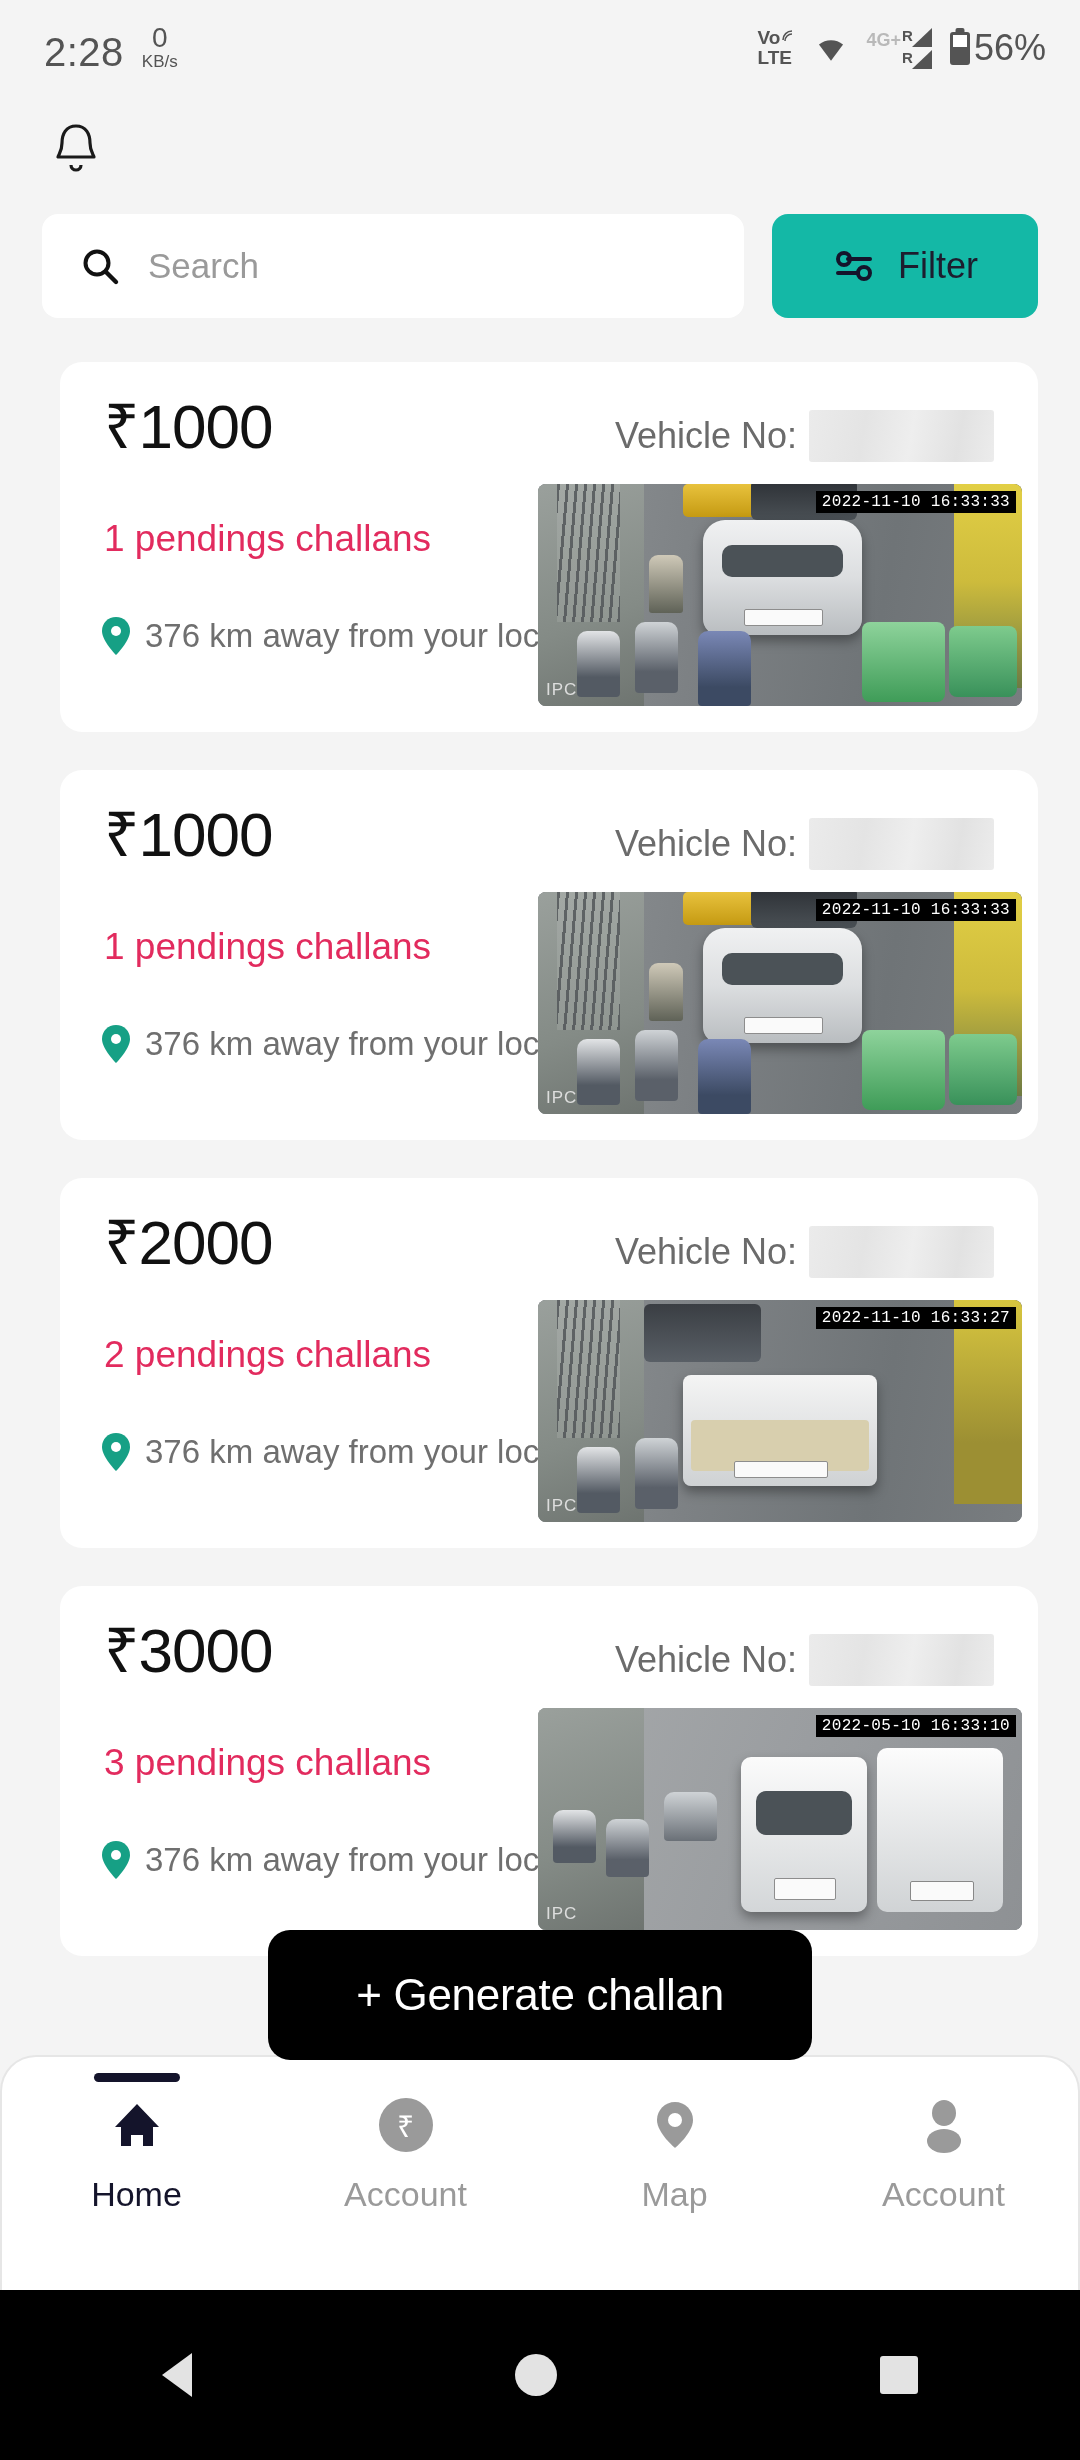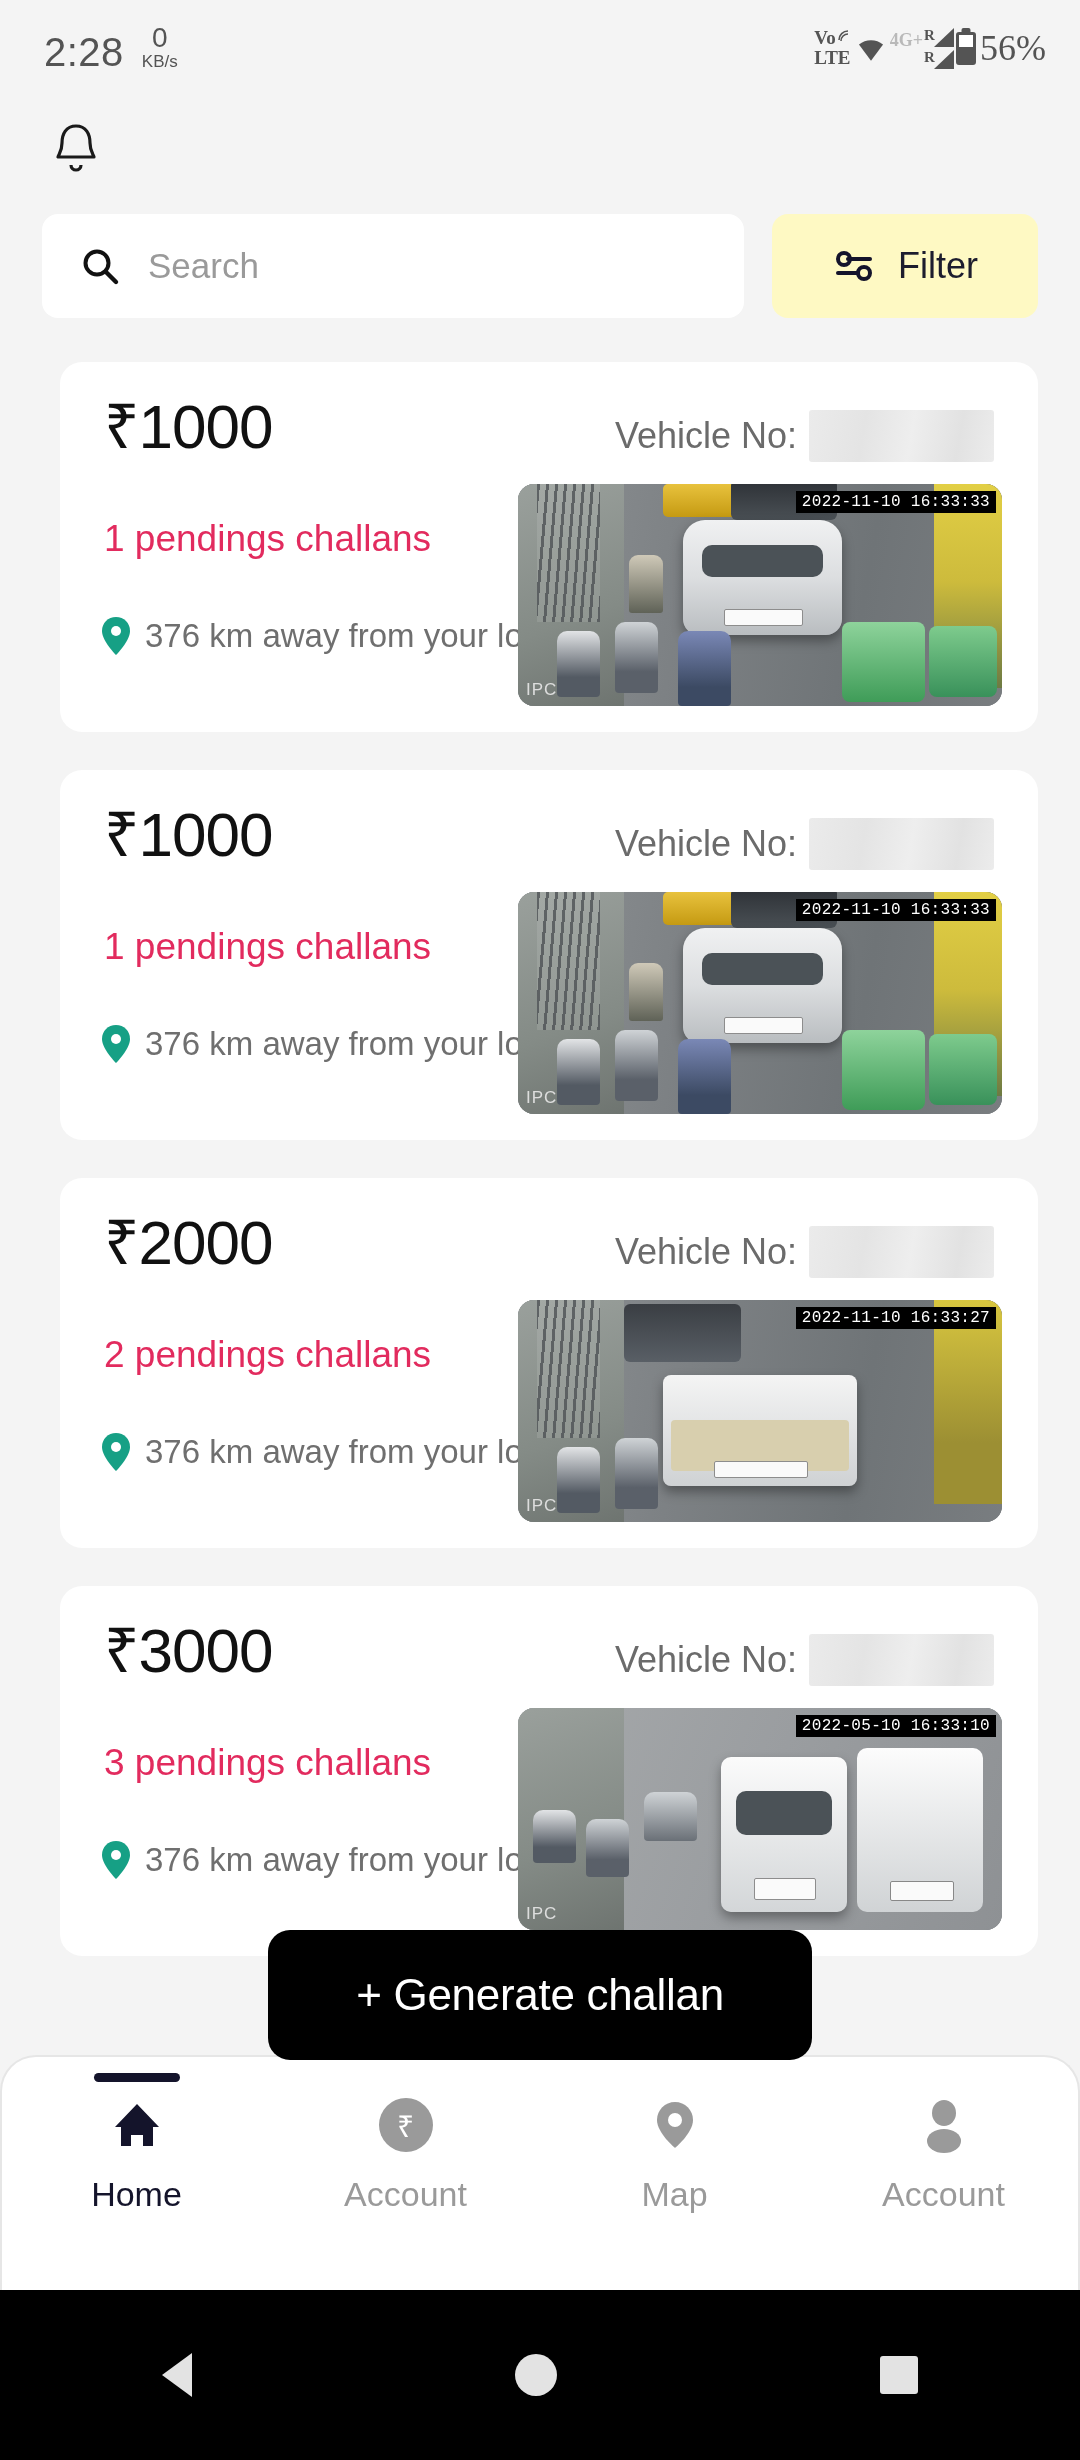--- a/index.html
+++ b/index.html
@@ -19,21 +19,21 @@
     justify-content:space-between;
     padding:0 34px 0 44px;
     background:#f4f4f4;
     color:#5d5d5d;
   }
   .sb-left { display:flex; align-items:flex-end; gap:18px; }
   .sb-time { font-size:40px; letter-spacing:0.5px; color:#545454; line-height:1; }
   .sb-rate { display:flex; flex-direction:column; align-items:center; line-height:1; padding-bottom:2px; }
   .sb-rate-num { font-size:28px; color:#545454; }
   .sb-rate-unit { font-size:17px; color:#545454; margin-top:1px; }
-  .sb-right { display:flex; align-items:center; gap:2px;font-family:Liberation Serif, serif; }
+  .sb-right { display:flex; align-items:center; gap:18px; }
   .volte { display:flex; flex-direction:column; line-height:1.05; font-size:19px; color:#545454; font-weight:600; position:relative; }
   .volte .vo { display:flex; align-items:flex-start; }
   .wifi-ico { width:34px; height:34px; }
   .net-g { display:flex; align-items:flex-start; gap:1px; }
   .net-label { font-size:18px; color:#b9b9b9; font-weight:600; line-height:1; margin-top:3px; }
   .bars-stack { display:flex; flex-direction:column; gap:3px; }
   .bar-r { position:relative; width:30px; height:19px; }
   .bar-r .rl { position:absolute; left:0; top:-1px; font-size:15px; color:#545454; font-weight:600; }
   .bar-tri { position:absolute; right:0; bottom:0; width:0; height:0;
     border-left:20px solid transparent; border-bottom:19px solid #545454; }
@@ -62,21 +62,21 @@
     padding:14px 42px 0 42px;
     background:#f4f4f4;
   }
   .searchbox {
     flex:1; height:104px; background:#ffffff; border-radius:16px;
     display:flex; align-items:center; gap:26px; padding:0 36px;
   }
   .search-ico { width:44px; height:44px; flex:none; }
   .search-ph { font-size:35px; color:#9a9a9a; }
   .filterbox {
-    width:266px; height:104px; background:#fef9c3; border-radius:16px;
+    width:266px; height:104px; background:#14b8a6; border-radius:16px;
     display:flex; align-items:center; justify-content:center; gap:22px;
   }
   .filter-ico { width:44px; height:44px; }
   .filter-label { font-size:36px; color:#1d1d2e; }
 
   
   .list { padding:44px 42px 0 60px; display:flex; flex-direction:column; gap:38px; }
   .card {
     background:#ffffff; border-radius:22px; position:relative;
     height:370px; padding:34px 0 0 0; overflow:hidden;
@@ -87,22 +87,22 @@
   .veh-label { font-size:36px; color:#6b6b6b; white-space:nowrap; }
   .veh-mask { width:185px; height:52px; margin-left:12px; border-radius:3px;
     background:linear-gradient(100deg,#ebebeb 0%,#e4e4e4 30%,#eeeeee 55%,#e2e2e2 80%,#ececec 100%); }
   .pend { font-size:37px; color:#e22b5e; padding:56px 0 0 44px; }
   .loc { display:flex; align-items:center; gap:13px; padding:56px 0 0 40px; }
   .pin { width:32px; height:40px; flex:none; }
   .loc-text { font-size:33px; color:#6f6f6f; }
 
   
   .thumb {
-    position:absolute; right:36px; bottom:26px;
-    width:484px; height:222px; border-radius:16px; overflow:hidden;
+    position:absolute; right:16px; bottom:26px;
+    width:484px; height:222px; border-radius:8px; overflow:hidden;
     background:#6e7376;
   }
   .scene { position:absolute; inset:0; }
   .road { position:absolute; inset:0; background:linear-gradient(100deg,#8c9093 0%, #7d8184 35%, #6f7477 70%, #797d80 100%); }
   .sidewalk { position:absolute; left:0; top:0; width:22%; height:100%; background:linear-gradient(160deg,#9aa09c 0%,#848b86 60%,#6e7470 100%); }
   .railing { position:absolute; left:4%; top:0; width:13%; height:62%;
     background:repeating-linear-gradient(95deg,#54585b 0 3px, rgba(255,255,255,0.12) 3px 9px); opacity:.85; }
   .carA { position:absolute; left:34%; top:16%; width:33%; height:52%;
     background:linear-gradient(180deg,#f0f1f2 0%,#dcdee0 50%,#b9bdc0 100%);
     border-radius:22px 22px 16px 16px; box-shadow:0 6px 12px rgba(0,0,0,.35); }

